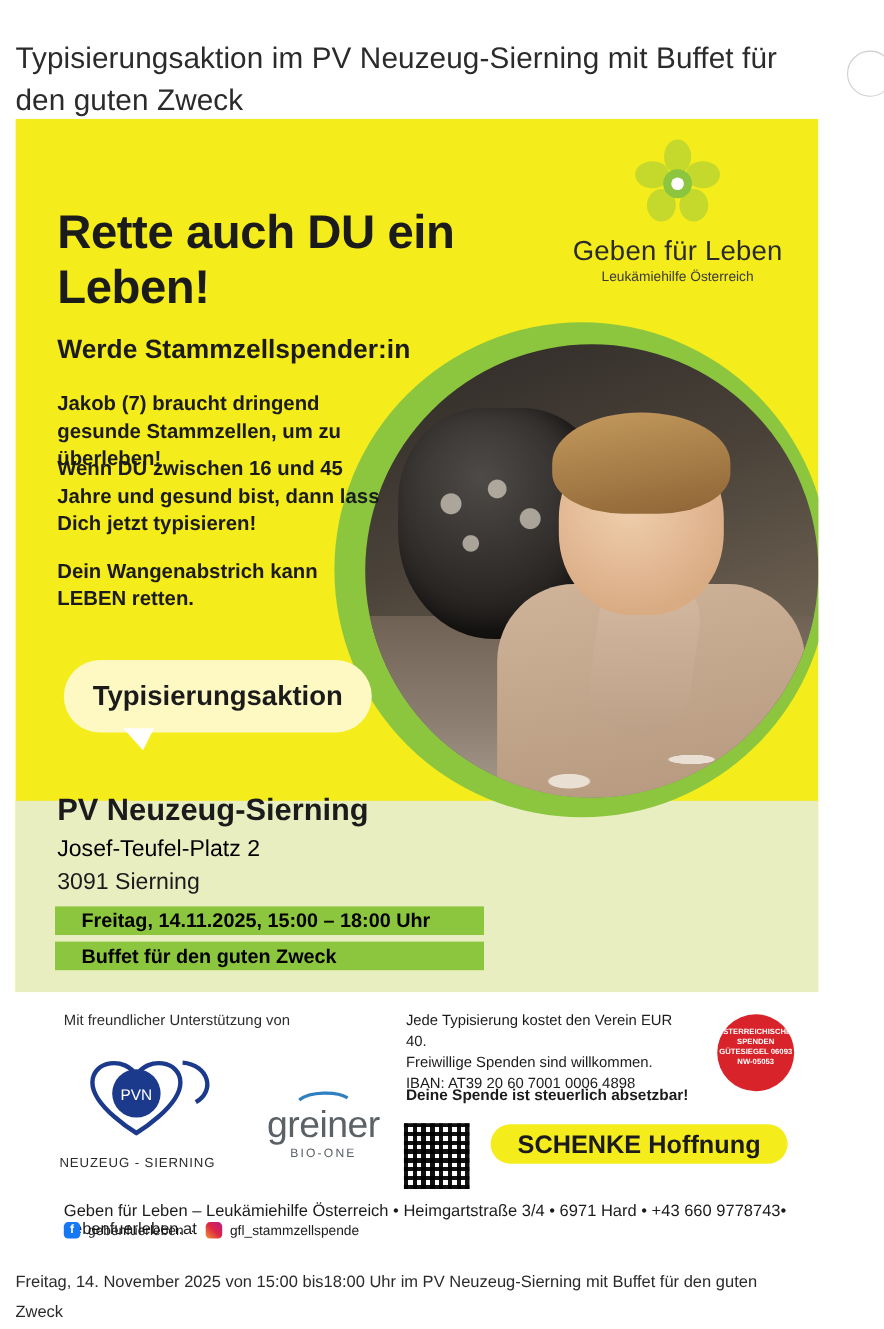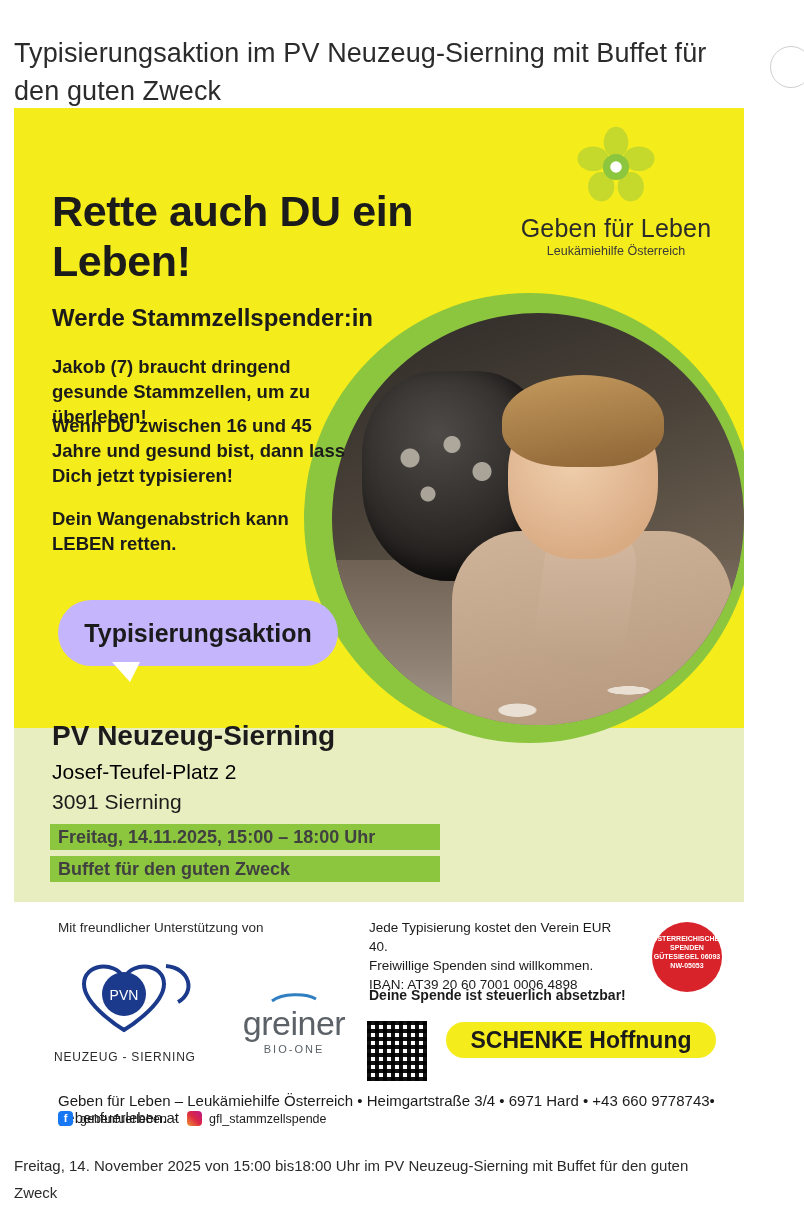--- a/index.html
+++ b/index.html
@@ -182,21 +182,21 @@
     font-weight: 600;
   }
   .para.p1 { top: 246px; }
   .para.p2 { top: 305px; }
   .para.p3 { top: 398px; font-weight: 800; }
   
   .bubble {
     position: absolute;
     left: 44px; top: 492px;
     width: 280px; height: 66px;
-    background: #c4b5fd;
+    background: #fef9c3;
     border-radius: 34px;
     display: flex; align-items: center; justify-content: center;
     font-size: 25px;
     font-weight: 800;
     color: #1b1b1b;
   }
   .bubble::after {
     content: "";
     position: absolute;
     left: 54px; bottom: -16px;
@@ -223,24 +223,24 @@
     left: 38px; top: 682px;
     font-size: 21px;
     color: #1b1b1b;
   }
   .hl-bar {
     position: absolute;
     left: 36px;
     height: 26px;
     background: #8cc63f;
     display: flex; align-items: center;
-    padding: 0 8px;
+    padding: 0 24px;
     font-size: 18px;
     font-weight: 800;
-    color: #404040;
+    color: #000000;
   }
   .hl-bar.b1 { top: 716px; width: 390px; }
   .hl-bar.b2 { top: 748px; width: 390px; }
   
   .lower {
     position: absolute;
     left: 0; top: 794px;
     width: 730px; height: 228px;
     background: #ffffff;
   }

